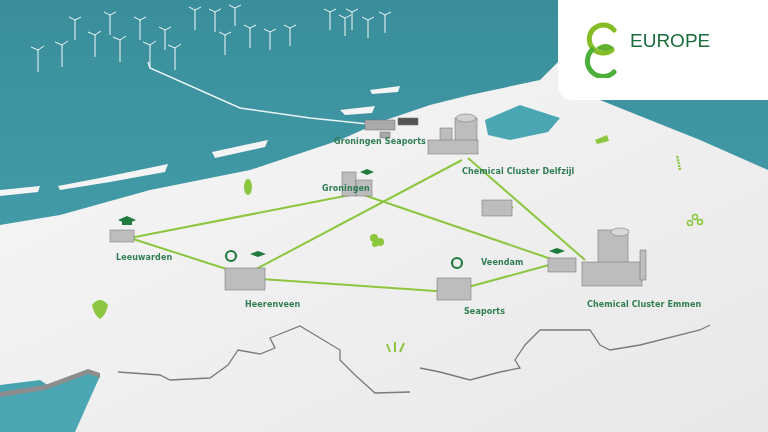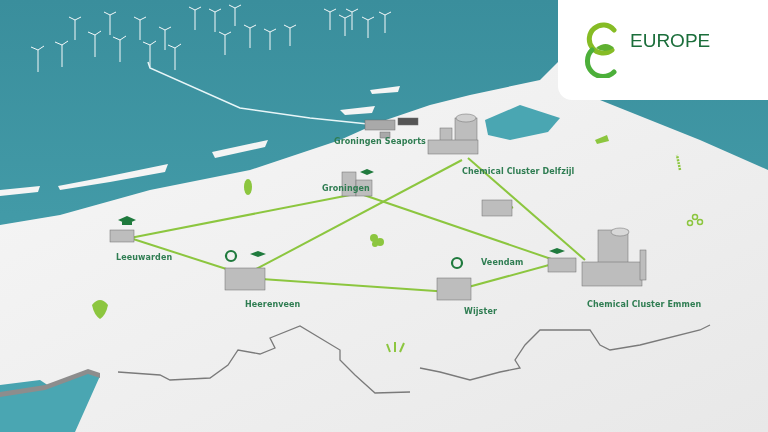--- a/index.html
+++ b/index.html
@@ -245,21 +245,21 @@
       <circle cx="700" cy="222" r="2.5"></circle>
     </g>
 </svg>
 
 <div class="label" style="left:322px;top:137px;margin-left:12px;">Groningen Seaports</div>
 <div class="label" style="left:442px;top:167px;padding-left:20px;">Chemical Cluster Delfzijl</div>
 <div class="label" style="left:293px;top:184px;padding-left:29px;">Groningen</div>
 <div class="label" style="left:84px;top:253px;margin-left:32px;">Leeuwarden</div>
 <div class="label" style="left:245px;top:300px;">Heerenveen</div>
 <div class="label" style="left:481px;top:226px;margin-top:32px;">Veendam</div>
-<div class="label" style="left:464px;top:307px;">Wijster</div>
+<div class="label" style="left:464px;top:307px;">Seaports</div>
 <div class="label" style="left:580px;top:300px;margin-left:7px;">Chemical Cluster Emmen</div>
 
 <div class="logo-box"></div>
 <svg class="logo-mark" viewBox="0 0 40 56">
   <path d="M32,8 A14,14 0 1 0 30,28" fill="none" stroke="#86bc25" stroke-width="5" stroke-linecap="round"></path>
   <path d="M10,28 A14,14 0 0 0 32,50" fill="none" stroke="#4caf3a" stroke-width="5" stroke-linecap="round"></path>
   <path d="M14,26 q10,-8 18,0 q-10,6 -18,0 z" fill="#5fb030"></path>
 </svg>
 <div class="logo-text">
   <span class="logo-l2">EUROPE</span>

